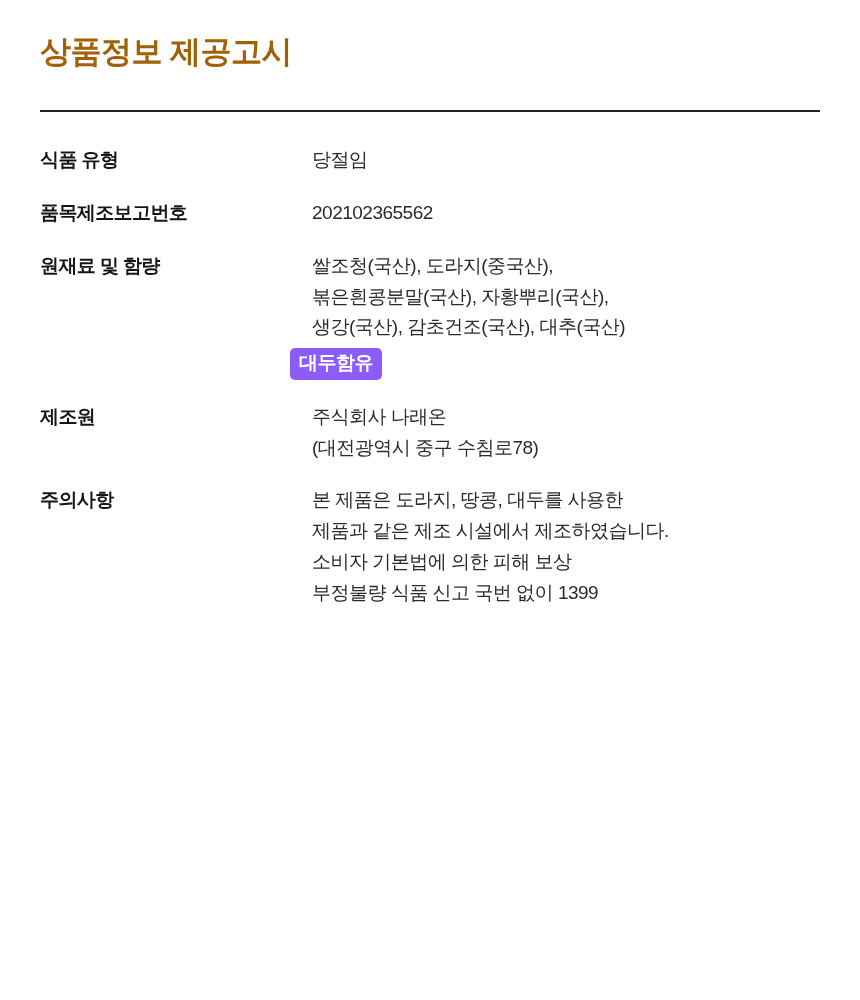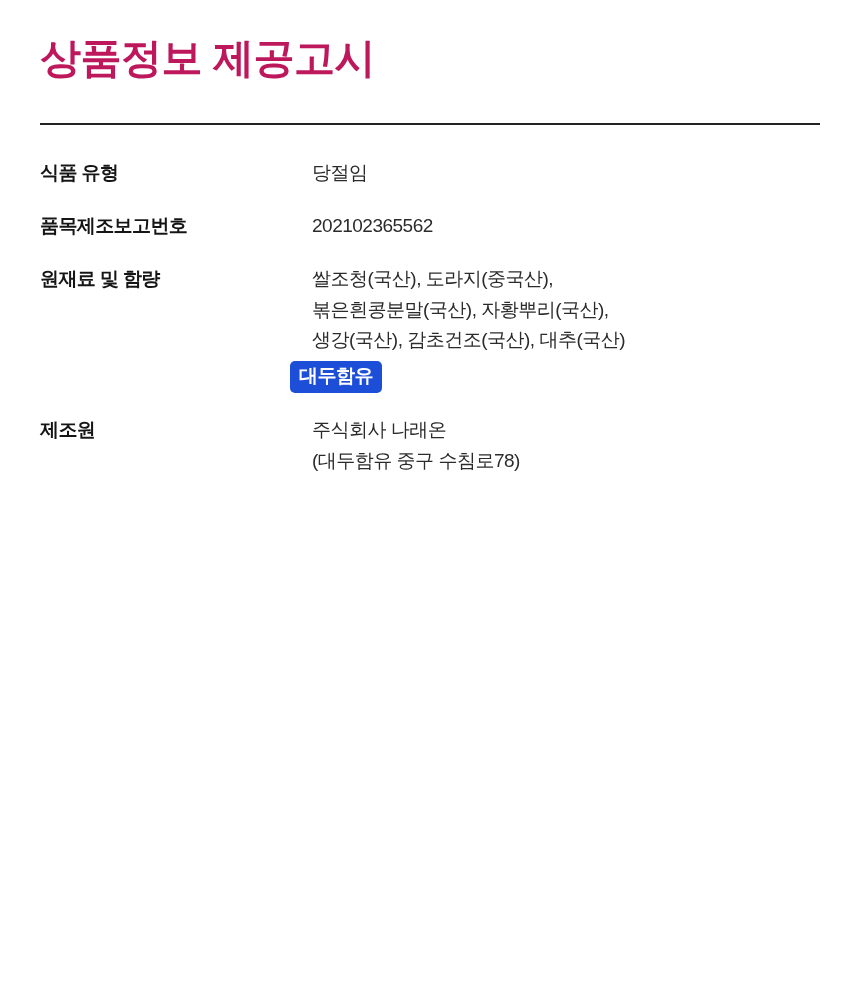--- a/index.html
+++ b/index.html
@@ -15,24 +15,24 @@
     -webkit-font-smoothing: antialiased;
   }
   .page {
     position: relative;
     width: 860px;
     height: 1000px;
     box-sizing: border-box;
     padding: 0 40px;
   }
   .doc-title {
-    font-size: 41px;
+    font-size: 31px;
     font-weight: bold;
     letter-spacing: -0.5px;
-    color: #be185d;
+    color: #a16207;
     padding-top: 32px;
     margin: 0;
     line-height: 1.3;
   }
   .title-rule {
     border: none;
     border-top: 2px solid #222222;
     margin: 38px 0 0 0;
     height: 0;
   }
@@ -62,21 +62,21 @@
     letter-spacing: -0.5px;
     padding: 11px 0 11px 0;
     line-height: 1.62;
   }
   .val-line {
     display: block;
     margin-left: 22px;
   }
   .tag-allergen {
     display: inline-block;
-    background: #1d4ed8;
+    background: #8b5cf6;
     color: #ffffff;
     font-size: 19px;
     font-weight: bold;
     letter-spacing: -0.5px;
     border-radius: 5px;
     padding: 3px 9px 4px 9px;
     margin-top: 5px;
     line-height: 1.3;
   }
 </style>
@@ -114,23 +114,32 @@
           <span class="val-line">볶은흰콩분말(국산), 자황뿌리(국산),</span>
           <span class="val-line">생강(국산), 감초건조(국산), 대추(국산)</span>
           <span class="tag-allergen">대두함유</span>
         </td>
       </tr>
 
       <tr>
         <th>제조원</th>
         <td>
           <span class="val-line">주식회사 나래온</span>
-          <span class="val-line">(대두함유 중구 수침로78)</span>
+          <span class="val-line">(대전광역시 중구 수침로78)</span>
         </td>
       </tr>
 
 
+      <tr>
+        <th>주의사항</th>
+        <td>
+          <span class="val-line">본 제품은 도라지, 땅콩, 대두를 사용한</span>
+          <span class="val-line">제품과 같은 제조 시설에서 제조하였습니다.</span>
+          <span class="val-line">소비자 기본법에 의한 피해 보상</span>
+          <span class="val-line">부정불량 식품 신고 국번 없이 1399</span>
+        </td>
+      </tr>
 
 
     </tbody>
   </table>
 
 </div>
 
 </body></html>

